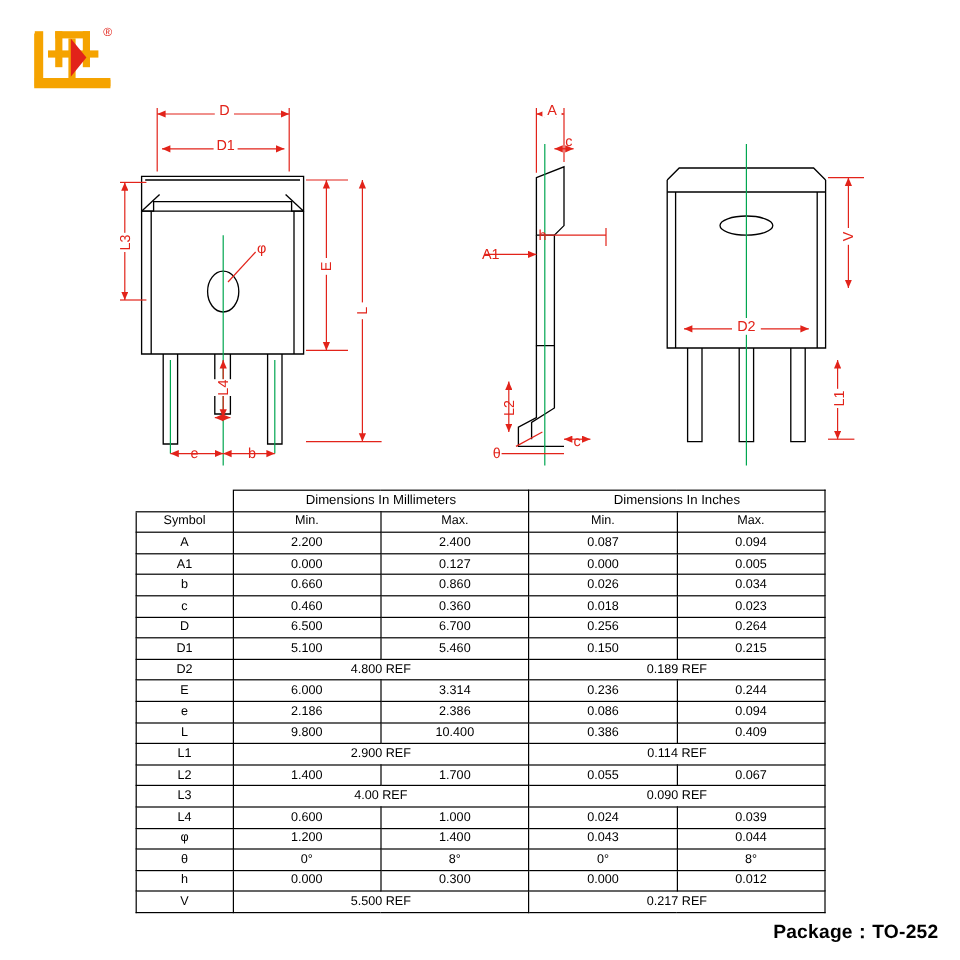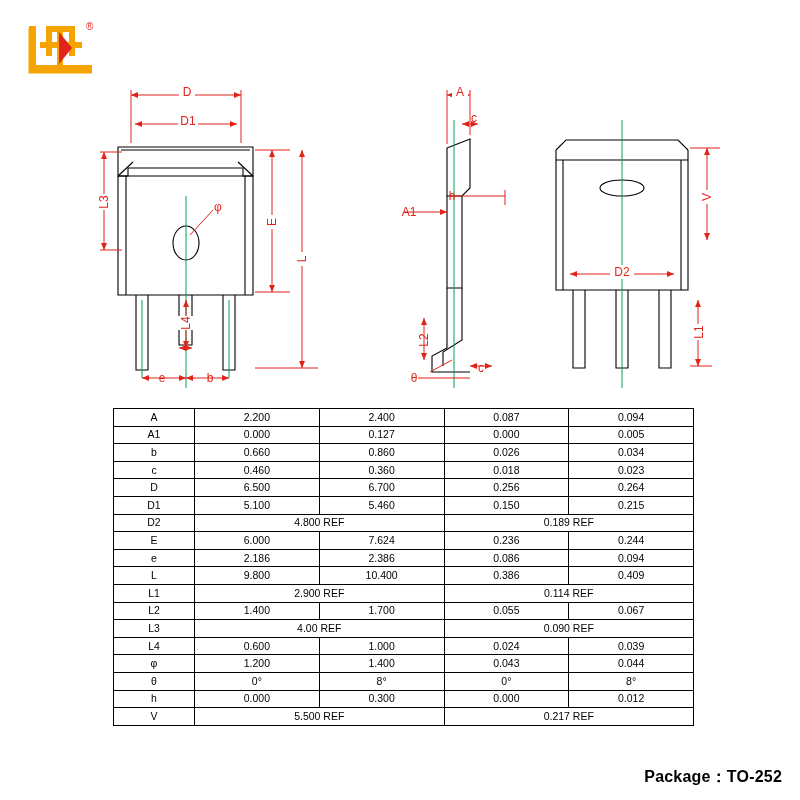--- a/index.html
+++ b/index.html
@@ -248,20 +248,32 @@
     <rect x="610" y="265" width="24" height="14" fill="#fff" stroke="none"></rect>
     <text x="622" y="276">D2</text>
     <rect x="691" y="324" width="16" height="16" fill="#fff" stroke="none"></rect>
     <text x="699" y="336" transform="rotate(-90 699 332)">L1</text>
   </g>
 </svg>
 </div>
 
 <table id="dim-table">
   <thead>
+    <tr>
+      <td class="sym-col corner"></td>
+      <td class="hdr-group" colspan="2">Dimensions In Millimeters</td>
+      <td class="hdr-group" colspan="2">Dimensions In Inches</td>
+    </tr>
+    <tr>
+      <td class="sym-col">Symbol</td>
+      <td class="val-col">Min.</td>
+      <td class="val-col">Max.</td>
+      <td class="val-col">Min.</td>
+      <td class="val-col">Max.</td>
+    </tr>
   </thead>
   <tbody id="table-body">
       <tr>
         <td class="sym-col">A</td>
         <td class="val-col">2.200</td>
         <td class="val-col">2.400</td>
         <td class="val-col">0.087</td>
         <td class="val-col">0.094</td>
       </tr>
       <tr>
@@ -300,21 +312,21 @@
         <td class="val-col">0.215</td>
       </tr>
       <tr>
         <td class="sym-col">D2</td>
         <td colspan="2">4.800 REF</td>
         <td colspan="2">0.189 REF</td>
       </tr>
       <tr>
         <td class="sym-col">E</td>
         <td class="val-col">6.000</td>
-        <td class="val-col">7.624</td>
+        <td class="val-col">3.314</td>
         <td class="val-col">0.236</td>
         <td class="val-col">0.244</td>
       </tr>
       <tr>
         <td class="sym-col">e</td>
         <td class="val-col">2.186</td>
         <td class="val-col">2.386</td>
         <td class="val-col">0.086</td>
         <td class="val-col">0.094</td>
       </tr>

